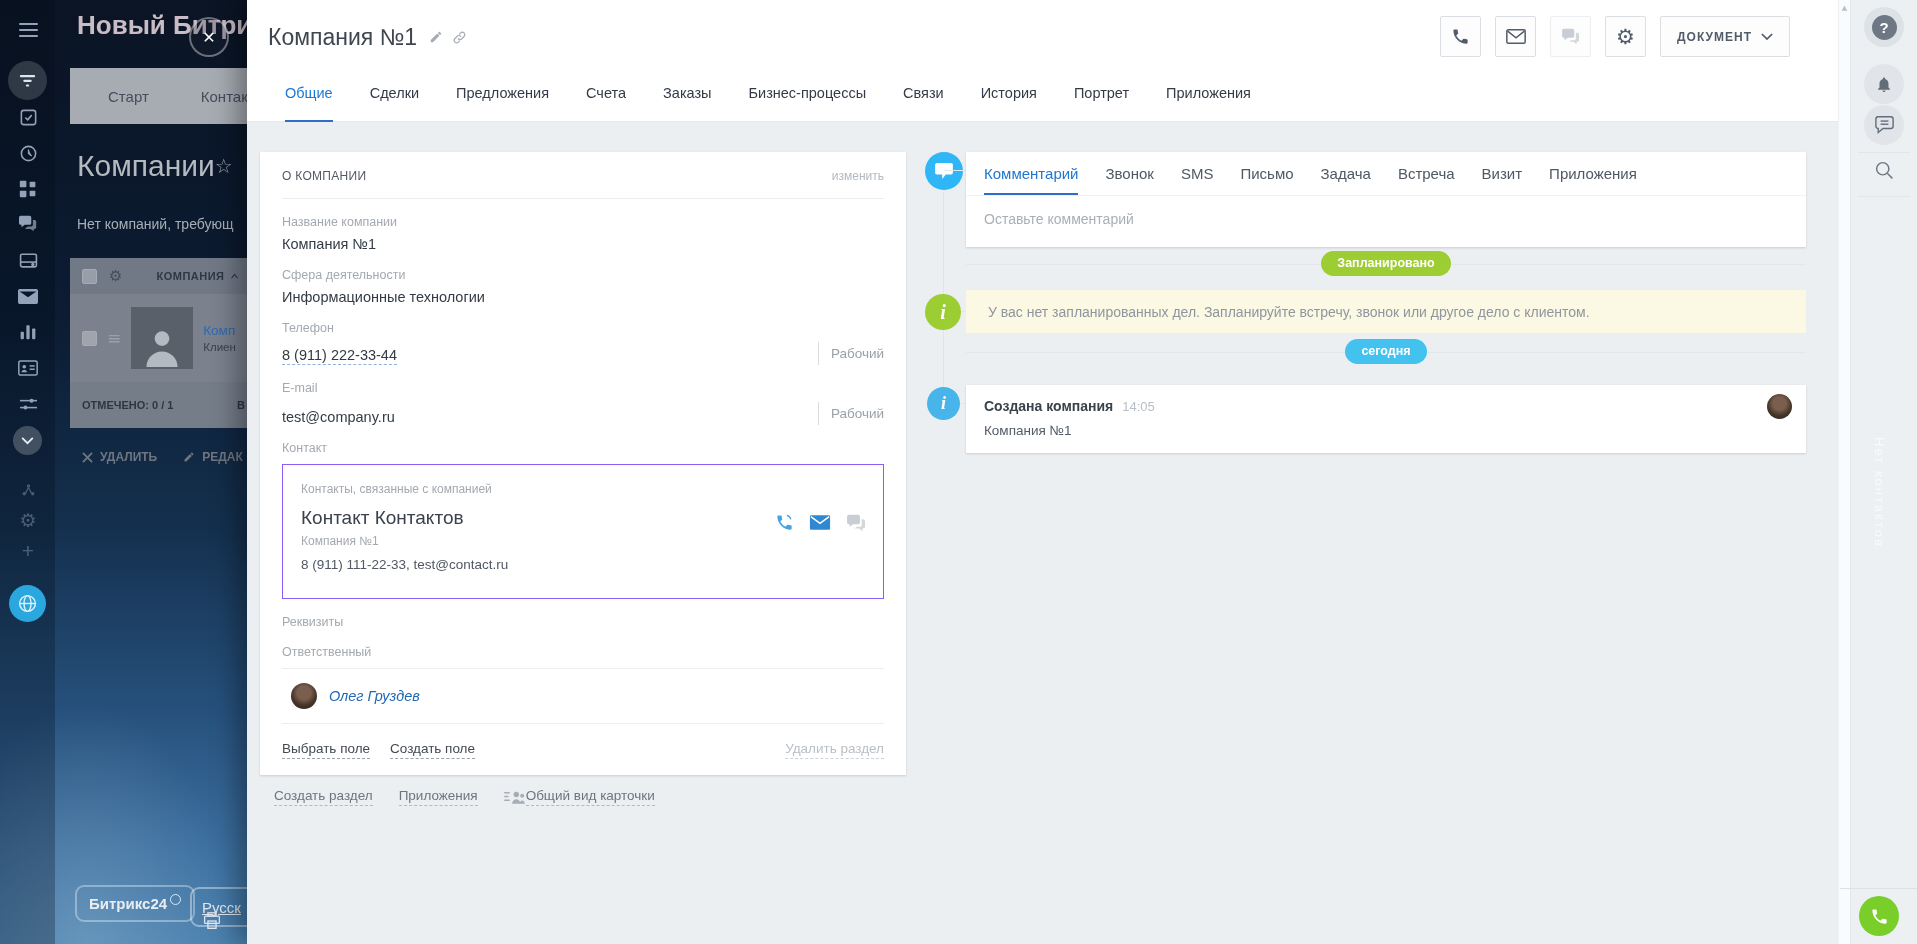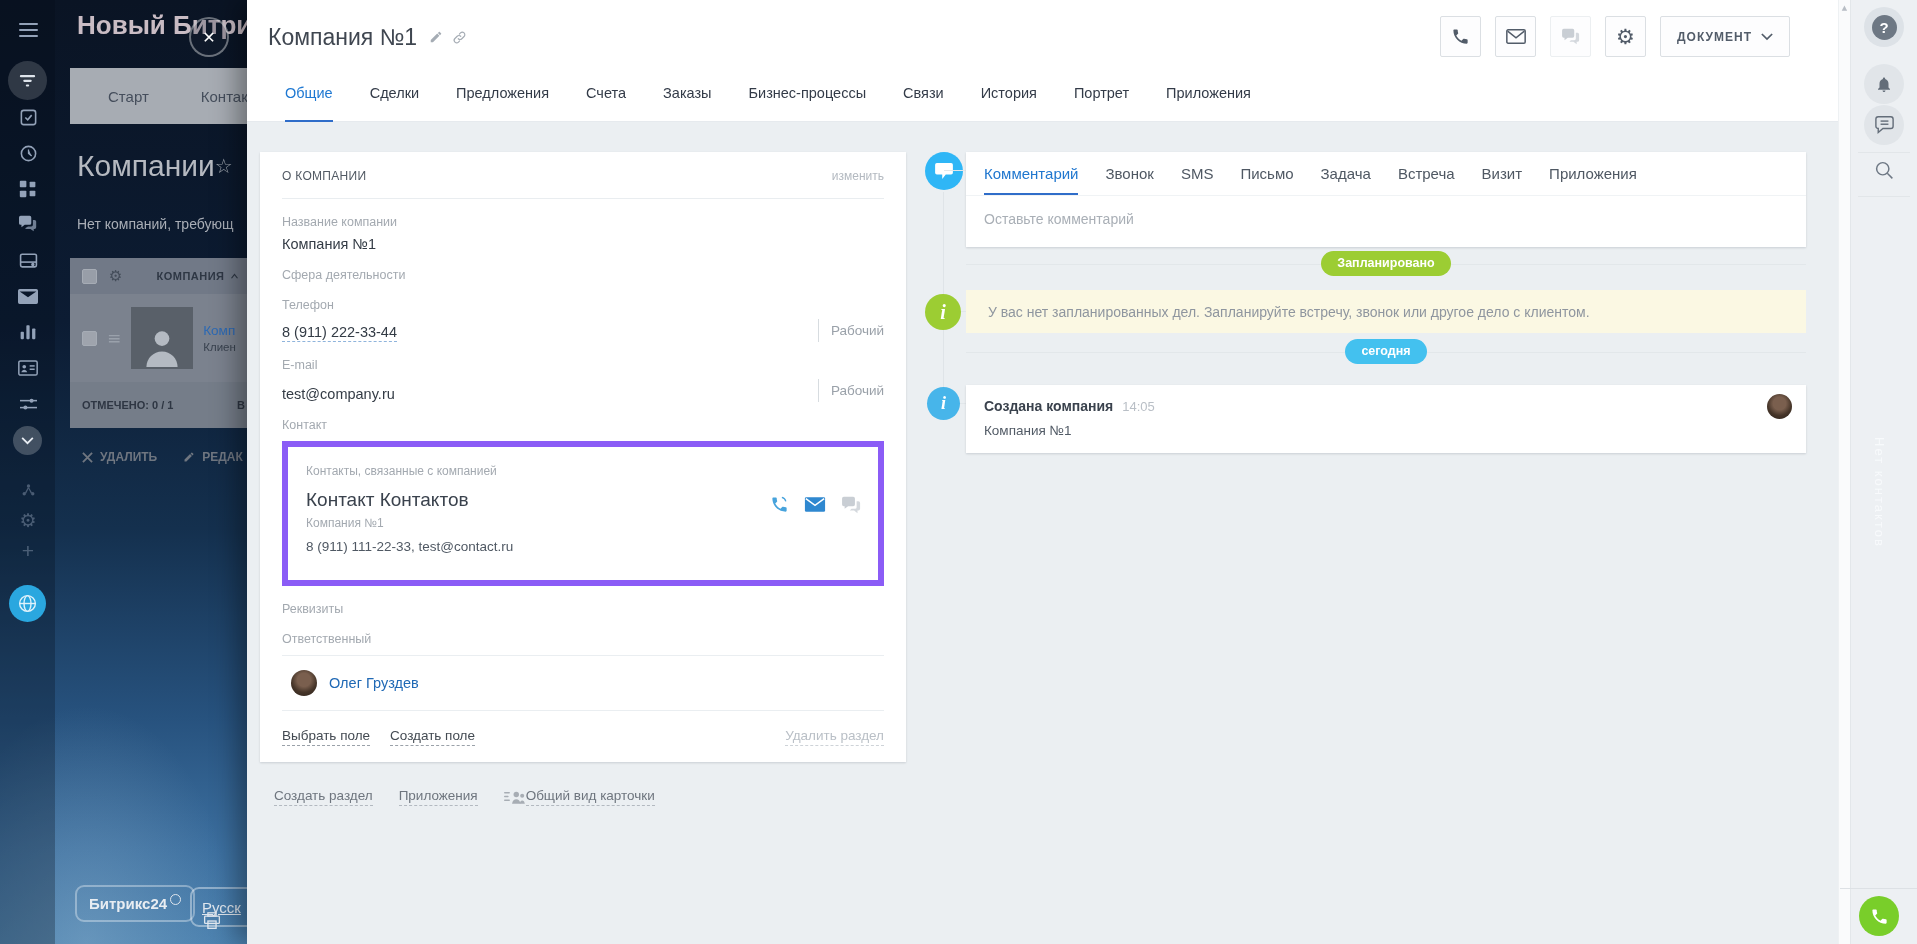--- a/index.html
+++ b/index.html
@@ -90,30 +90,30 @@
   .about-head { display:flex; justify-content:space-between; align-items:center; padding-bottom:15px; border-bottom:1px solid #e9edf0; }
   .about-head .h { font-size:12px; color:#525a64; letter-spacing:.3px; }
   .about-head .edit { font-size:12px; color:#b3b9c0; cursor:pointer; }
   .fld { margin-top:16px; }
   .fld .lb { font-size:12.5px; color:#a3a9b0; margin-bottom:7px; }
   .fld .vl { font-size:14.5px; color:#333b45; }
   .fld-row { display:flex; justify-content:space-between; align-items:flex-end; }
   .vlink { color:#2069b5; cursor:pointer; }
   .dashed-u { border-bottom:1px dashed #8fb4dc; padding-bottom:1px; }
   .ftag { font-size:13.5px; color:#9aa1a9; border-left:1px solid #d7dce0; padding:4px 0 4px 12px; }
-  .contact-box { margin-top:9px; border:6px solid #8b5cf6; padding:17px 18px 26px; position:relative; }
+  .contact-box { margin-top:9px; border:1px solid #8b5cf6; padding:17px 18px 26px; position:relative; }
   .contact-box .cap { font-size:12px; color:#a3a9b0; }
   .contact-box .cname { font-size:19px; color:#3a424d; margin-top:11px; }
   .contact-box .ccomp { font-size:12px; color:#a3a9b0; margin-top:5px; }
   .contact-box .cdet { font-size:13.5px; color:#4f5863; margin-top:9px; }
   .cb-icons { position:absolute; right:16px; top:48px; display:flex; gap:15px; align-items:center; }
   .resp-row { margin-top:9px; border-top:1px solid #eaeef1; border-bottom:1px solid #eaeef1; padding:14px 0 14px 9px;
     display:flex; align-items:center; gap:12px; }
   .avatar { border-radius:50%; background:radial-gradient(circle at 50% 38%, #7a5f4e 0 32%, #463529 60%, #2b211a 100%); flex:0 0 auto; }
-  .resp-name { font-size:14.5px; color:#2069b5; cursor:pointer; }
+  .resp-name { font-size:14.5px; color:#2069b5; cursor:pointer;font-style:italic; }
   .about-links { margin-top:17px; display:flex; align-items:center; gap:20px; }
   .dash-link { font-size:13.5px; color:#434a52; border-bottom:1px dashed #9aa1a9; padding-bottom:2px; cursor:pointer; white-space:nowrap; }
   .dash-link.gray { color:#b9bfc6; border-bottom-color:#ced3d8; margin-left:auto; }
   .card-footer-links { position:absolute; left:27px; top:788px; display:flex; align-items:center; gap:26px; }
   .dash-link.mid { color:#6e757e; border-bottom-color:#b3b9c0; }
   .cfl-view { display:flex; align-items:center; }
 
   
   .stream-bubble { position:absolute; left:678px; top:152px; width:38px; height:38px; border-radius:50%; background:#2fb6f6;
     display:flex; align-items:center; justify-content:center; color:#fff; }
@@ -400,20 +400,21 @@
       <div class="about-head">
         <span class="h">О КОМПАНИИ</span>
         <span class="edit">изменить</span>
       </div>
       <div class="fld">
         <div class="lb">Название компании</div>
         <div class="vl">Компания №1</div>
       </div>
       <div class="fld">
         <div class="lb">Сфера деятельности</div>
+        <div class="vl">Информационные технологии</div>
       </div>
       <div class="fld">
         <div class="lb">Телефон</div>
         <div class="fld-row">
           <span class="vl vlink dashed-u">8 (911) 222-33-44</span>
           <span class="ftag">Рабочий</span>
         </div>
       </div>
       <div class="fld">
         <div class="lb">E-mail</div>

